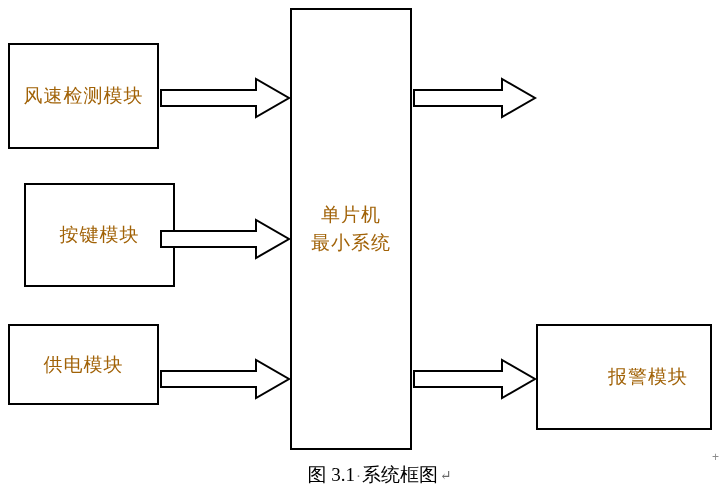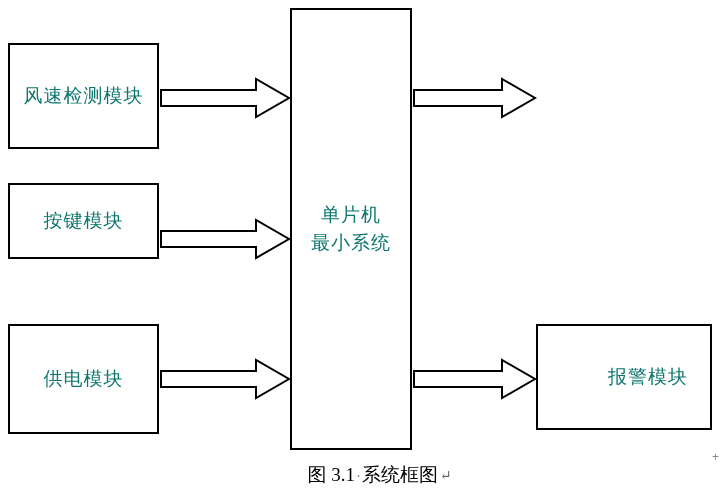--- a/index.html
+++ b/index.html
@@ -20,32 +20,32 @@
   .box {
     position: absolute;
     box-sizing: border-box;
     border: 2px solid #000000;
     background: #ffffff;
     display: flex;
     align-items: center;
     justify-content: center;
   }
   .box-label {
-    color: #0f766e;
+    color: #a16207;
     font-size: 19px;
     line-height: 1.35;
     letter-spacing: 1px;
     text-align: center;
     white-space: pre-line;
     font-family: "Liberation Serif", "DejaVu Serif", serif;
   }
 
   #box-wind   { left: 8px;   top: 43px;  width: 151px; height: 106px; }
-  #box-key    { left: 8px;   top: 183px; width: 151px; height: 76px; }
-  #box-power  { left: 8px;   top: 324px; width: 151px; height: 110px; }
+  #box-key    { left: 24px;   top: 183px; width: 151px; height: 104px; }
+  #box-power  { left: 8px;   top: 324px; width: 151px; height: 81px; }
   #box-mcu    { left: 290px; top: 8px;   width: 122px; height: 442px; }
   #box-display{ left: 536px; top: 43px;  width: 176px; height: 106px; }
   #box-alarm  { left: 536px; top: 324px; width: 176px; height: 106px; padding-left: 48px; }
 
   #box-mcu .box-label { font-size: 19px; line-height: 1.5; }
 
   
   .arrow {
     position: absolute;
   }

